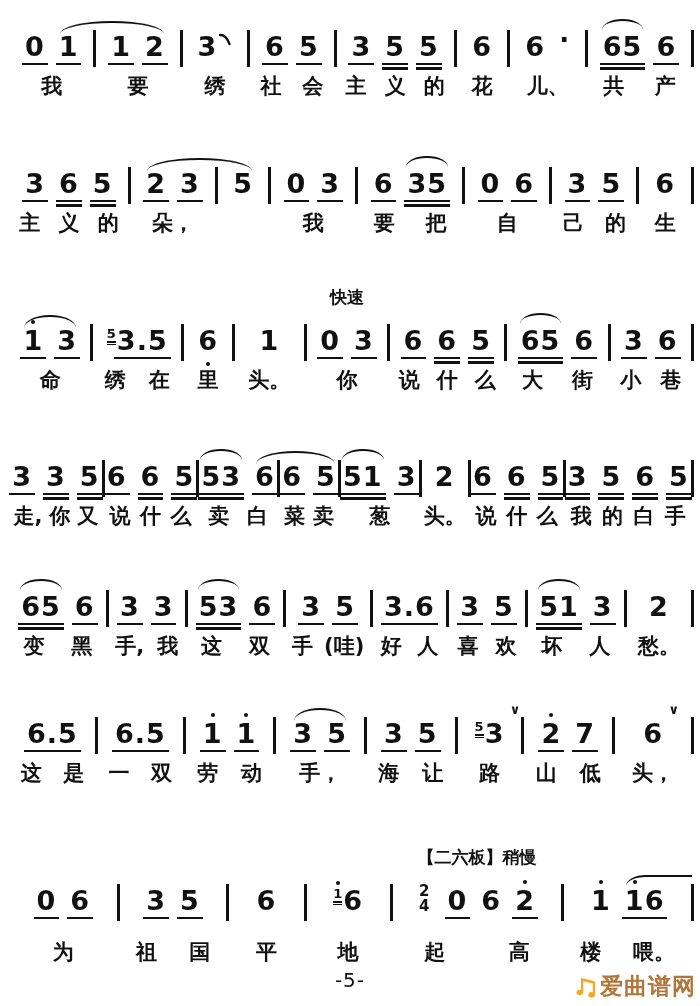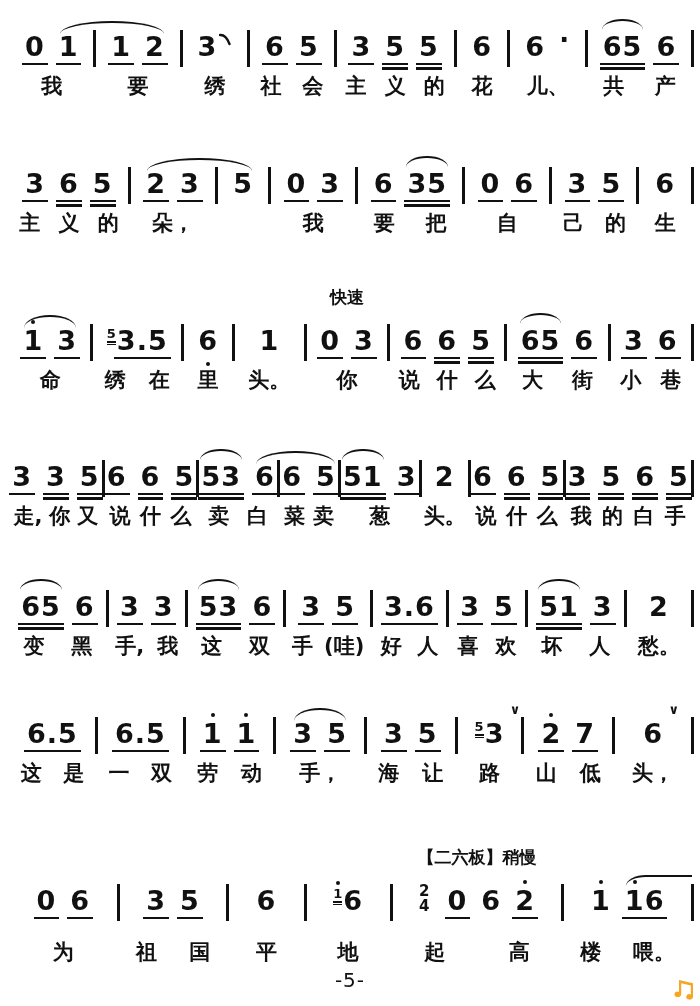--- a/index.html
+++ b/index.html
@@ -1203,14 +1203,15 @@
         <div class="xarc endarc" style="left: 615.844px; width: 66.1562px; top: 3px;"></div>
       </div>
     </div>
   <div id="page-number">-5-</div>
   <div id="watermark">
     <span style="display:inline-flex;">
       <svg width="24" height="26" viewBox="0 0 24 26">
         <path id="wm-note" d="M7 4 L21 7.2 L21 10 L9.2 7.3 L9.2 18.5 A3.4 2.7 0 1 1 7 15.9 Z M21 10 L21 21 A3.4 2.7 0 1 1 18.8 18.4 L18.8 9.5 Z" fill="#f5a623"></path>
       </svg>
     </span>
+    <span id="wm-text" style="color: rgb(176, 118, 58);">爱曲谱网</span>
   </div>
 </div>
 
 </body></html>

